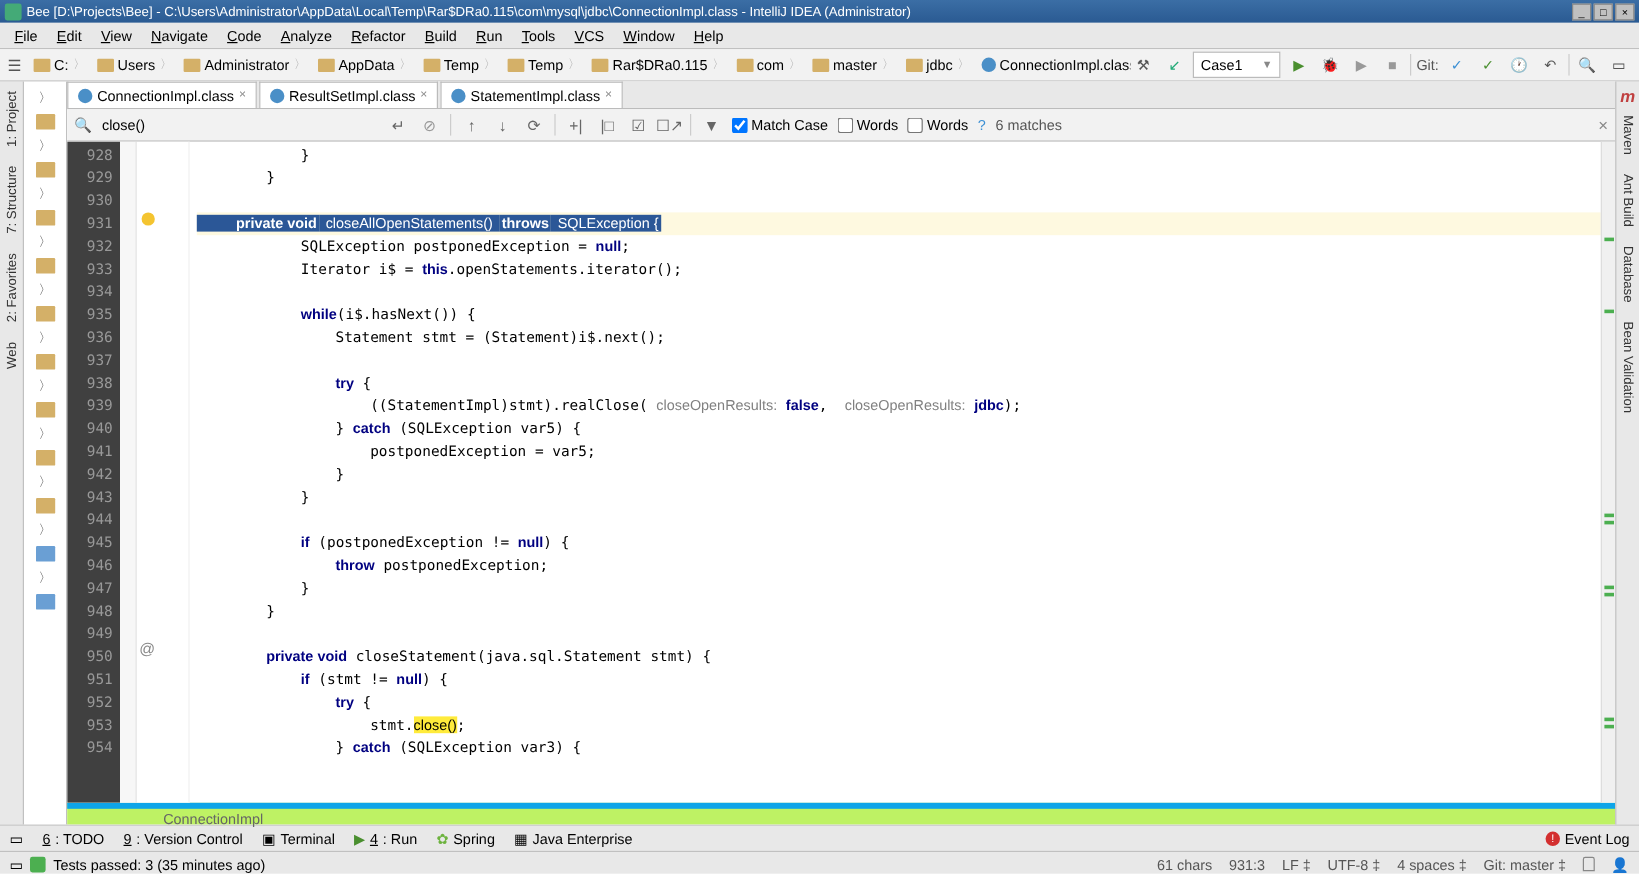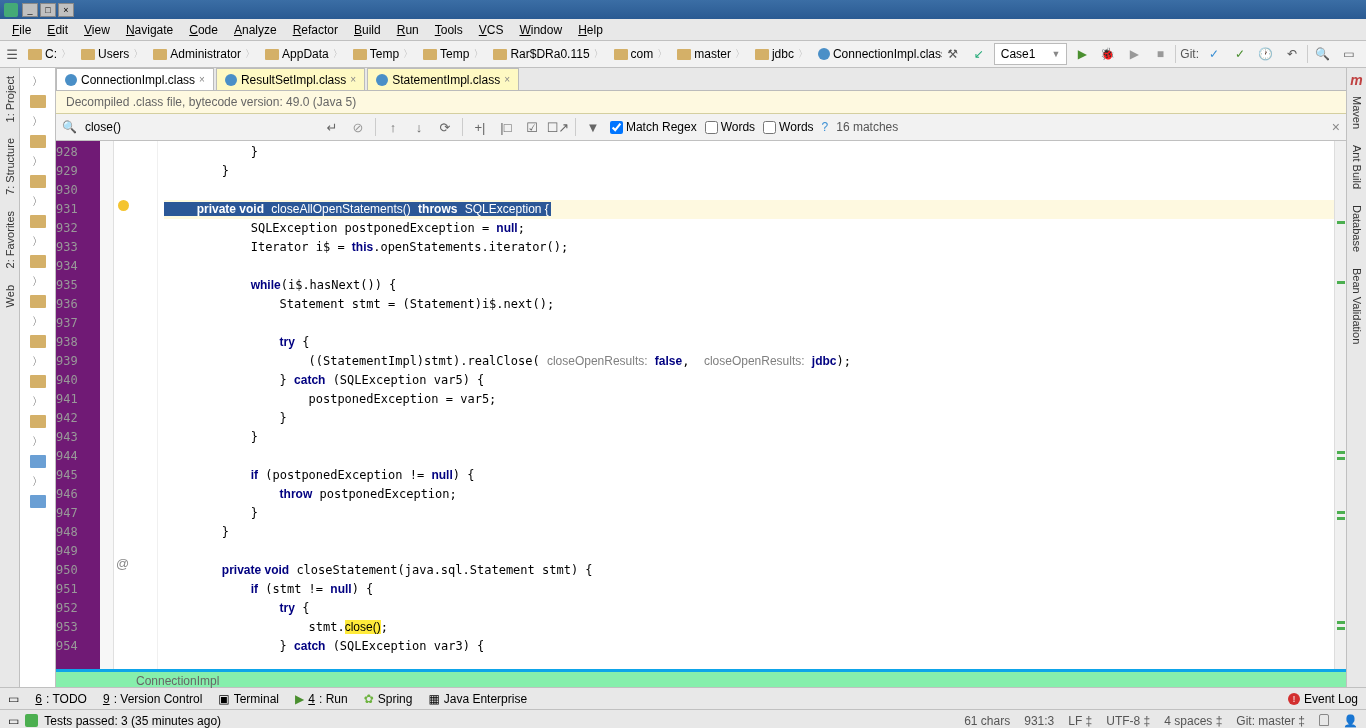--- a/index.html
+++ b/index.html
@@ -27,65 +27,66 @@
 .navright .stop { color:#999; }
 .mainarea { display:flex; height:619px; }
 .leftgutter { width:20px; background:#e8e8e8; border-right:1px solid #c0c0c0; display:flex; flex-direction:column; align-items:center; }
 .leftgutter .vtab { writing-mode:vertical-rl; transform:rotate(180deg); padding:8px 2px; font-size:11px; cursor:pointer; color:#333; }
 .projcol { width:36px; background:#fff; border-right:1px solid #c0c0c0; display:flex; flex-direction:column; align-items:center; padding-top:6px; gap:6px; }
 .projcol .chev { font-size:11px; color:#555; cursor:pointer; }
 .projcol .pic { width:16px; height:13px; background:#d4b068; border-radius:1px; }
 .projcol .pic.b { background:#6a9fd4; }
 .editor { flex:1; display:flex; flex-direction:column; background:#fff; }
 .tabs { height:23px; background:#e8e8e8; display:flex; align-items:flex-end; border-bottom:1px solid #bbb; }
-.tab { height:22px; padding:0 8px; display:flex; align-items:center; gap:4px; background:#fef9c3; border:1px solid #bbb; border-bottom:none; margin-right:2px; cursor:pointer; }
+.tab { height:22px; padding:0 8px; display:flex; align-items:center; gap:4px; background:#ffffff; border:1px solid #bbb; border-bottom:none; margin-right:2px; cursor:pointer; }
 .tab.active { background:#fff; }
 .tab .tic { width:12px; height:12px; background:#4a8fc7; border-radius:50%; }
 .tab .cls { color:#888; font-size:10px; }
 .infobar { height:23px; background:#fef9e0; border-bottom:1px solid #d4cfa0; display:flex; align-items:center; padding:0 10px; color:#666; }
 .findbar { height:27px; background:#f2f2f2; border-bottom:1px solid #c0c0c0; display:flex; align-items:center; padding:0 6px; gap:8px; }
 .findbar .sico { color:#888; }
 .findbar input { border:none; background:transparent; width:230px; outline:none; }
 .findbar .fbtn { width:18px; height:18px; cursor:pointer; display:flex; align-items:center; justify-content:center; color:#666; font-size:13px; }
 .findbar .fsep { width:1px; height:18px; background:#ccc; }
 .findbar label { display:flex; align-items:center; gap:3px; cursor:pointer; }
 .findbar input[type=checkbox] { width:13px; height:13px; }
 .findbar .closef { margin-left:auto; color:#888; cursor:pointer; font-size:14px; }
 .code { flex:1; display:flex; overflow:hidden; position:relative; }
-.gutter { width:44px; background:#701a75; padding:2px 6px 0 0; color:#999; font-family:Consolas,monospace; font-size:12px; line-height:19px; }
+.gutter { width:44px; background:#404040; text-align:right; padding:2px 6px 0 0; color:#999; font-family:Consolas,monospace; font-size:12px; line-height:19px; }
 .fold { width:14px; background:#f7f7f7; border-right:1px solid #e0e0e0; }
 .icog { width:44px; background:#fff; position:relative; border-right:1px solid #f0f0f0; }
 .icog .bulb { position:absolute; left:4px; width:11px; height:11px; background:#f4c430; border-radius:50%; }
 .icog .at { position:absolute; left:2px; color:#888; font-size:13px; }
 .codetext { flex:1; font-family:Consolas,monospace; font-size:12px; line-height:19px; padding:2px 0 0 6px; white-space:pre; }
 .codetext .hl { background:#2b5797; color:#fff; padding:0 2px; }
 .codetext .kw { color:#000080; font-weight:bold; }
 .codetext .pn { color:#808080; }
 .codetext .yh { background:#ffeb3b; }
 .codetext .curline { background:#fef9e0; display:inline-block; width:100%; }
 .rmarker { width:12px; background:#f0f0f0; border-left:1px solid #ddd; position:relative; }
 .rmarker .mk { position:absolute; width:8px; height:3px; left:2px; background:#4caf50; }
 .rightgutter { width:20px; background:#e8e8e8; border-left:1px solid #c0c0c0; display:flex; flex-direction:column; align-items:center; padding-top:4px; }
 .rightgutter .vtab { writing-mode:vertical-rl; padding:8px 2px; font-size:11px; cursor:pointer; color:#333; }
-.crumbpath { height:18px; background:#86efac; border-top:3px solid #0ea5e9; padding:2px 80px; font-size:11px; color:#666; }
+.crumbpath { height:18px; background:#bef264; border-top:5px solid #0ea5e9; padding:2px 80px; font-size:11px; color:#666; }
 .btmtool { height:22px; background:#e8e8e8; border-top:1px solid #c0c0c0; display:flex; align-items:center; padding:0 8px; gap:16px; }
 .btmtool .bt { cursor:pointer; display:flex; align-items:center; gap:4px; }
 .btmtool .evlog { margin-left:auto; display:flex; align-items:center; gap:4px; }
 .btmtool .evlog .ric { width:12px; height:12px; background:#d32f2f; border-radius:50%; color:#fff; font-size:9px; text-align:center; line-height:12px; }
 .status { height:22px; background:#e8e8e8; border-top:1px solid #c0c0c0; display:flex; align-items:center; padding:0 8px; }
 .status .sl { flex:1; display:flex; align-items:center; gap:6px; }
 .status .gic { width:13px; height:13px; background:#4caf50; border-radius:2px; }
 .status .sr { display:flex; align-items:flex-start; gap:14px; color:#555; }
 .status .lck { width:10px; height:12px; border:1px solid #888; border-radius:2px 2px 0 0; }
 </style>
 </head>
 <body>
 
 <div class="titlebar">
   <div class="icon"></div>
+  <div class="title">Bee [D:\Projects\Bee] - C:\Users\Administrator\AppData\Local\Temp\Rar$DRa0.115\com\mysql\jdbc\ConnectionImpl.class - IntelliJ IDEA (Administrator)</div>
   <div class="winbtns">
     <div class="winbtn">_</div>
     <div class="winbtn">□</div>
     <div class="winbtn">×</div>
   </div>
 </div>
 
 <div class="menubar" id="menubar">
     <span><u>F</u>ile</span>
     <span><u>E</u>dit</span>
@@ -216,53 +217,50 @@
           <span class="tic"></span>
           <span>ResultSetImpl.class</span>
           <span class="cls">×</span>
         </div>
         <div class="tab">
           <span class="tic"></span>
           <span>StatementImpl.class</span>
           <span class="cls">×</span>
         </div>
       </div>
-    <div class="infobar">
-      <span>Decompiled .class file, bytecode version: 49.0 (Java 5)</span>
-    </div>
     <div class="findbar">
       <span class="sico">🔍</span>
       <input value="close()" style="">
       <span class="fbtn">↵</span>
       <span class="fbtn" style="color:#999">⊘</span>
       <span class="fsep"></span>
       <span class="fbtn">↑</span>
       <span class="fbtn">↓</span>
       <span class="fbtn">⟳</span>
       <span class="fsep"></span>
       <span class="fbtn">+|</span>
       <span class="fbtn">|□</span>
       <span class="fbtn">☑</span>
       <span class="fbtn">☐↗</span>
       <span class="fsep"></span>
       <span class="fbtn">▼</span>
       <label>
           <input type="checkbox" checked="" style="">
-          <span>Match Regex</span>
+          <span>Match Case</span>
         </label>
       <label>
           <input type="checkbox" style="">
           <span>Words</span>
         </label>
       <label>
           <input type="checkbox" style="">
           <span>Words</span>
         </label>
       <span style="color:#3a8fd4">?</span>
-      <span style="color:#555">16 matches</span>
+      <span style="color:#555">6 matches</span>
       <span class="closef">×</span>
     </div>
     <div class="code">
       <div class="gutter" id="gutter">928
 929
 930
 931
 932
 933
 934

